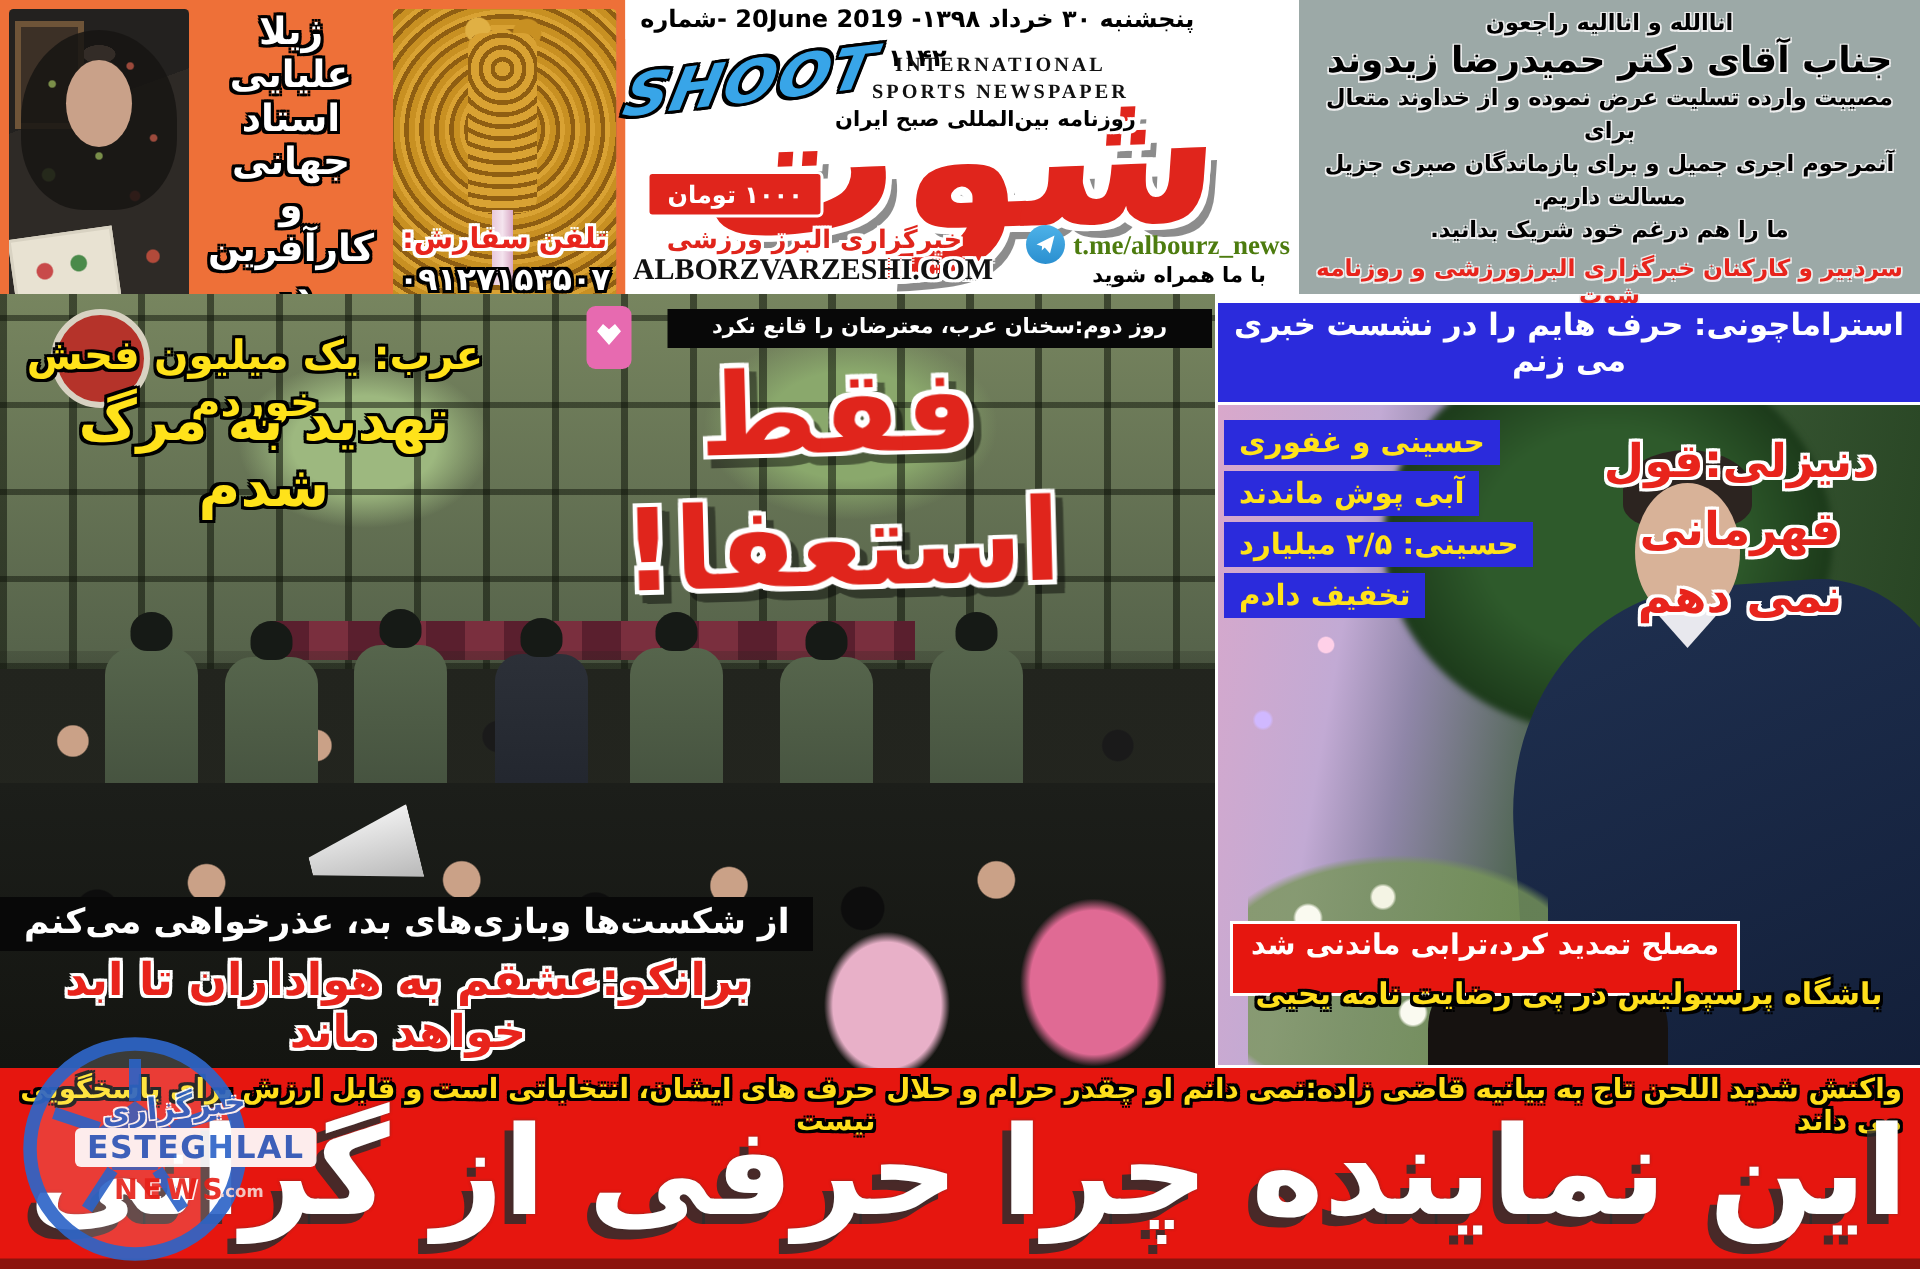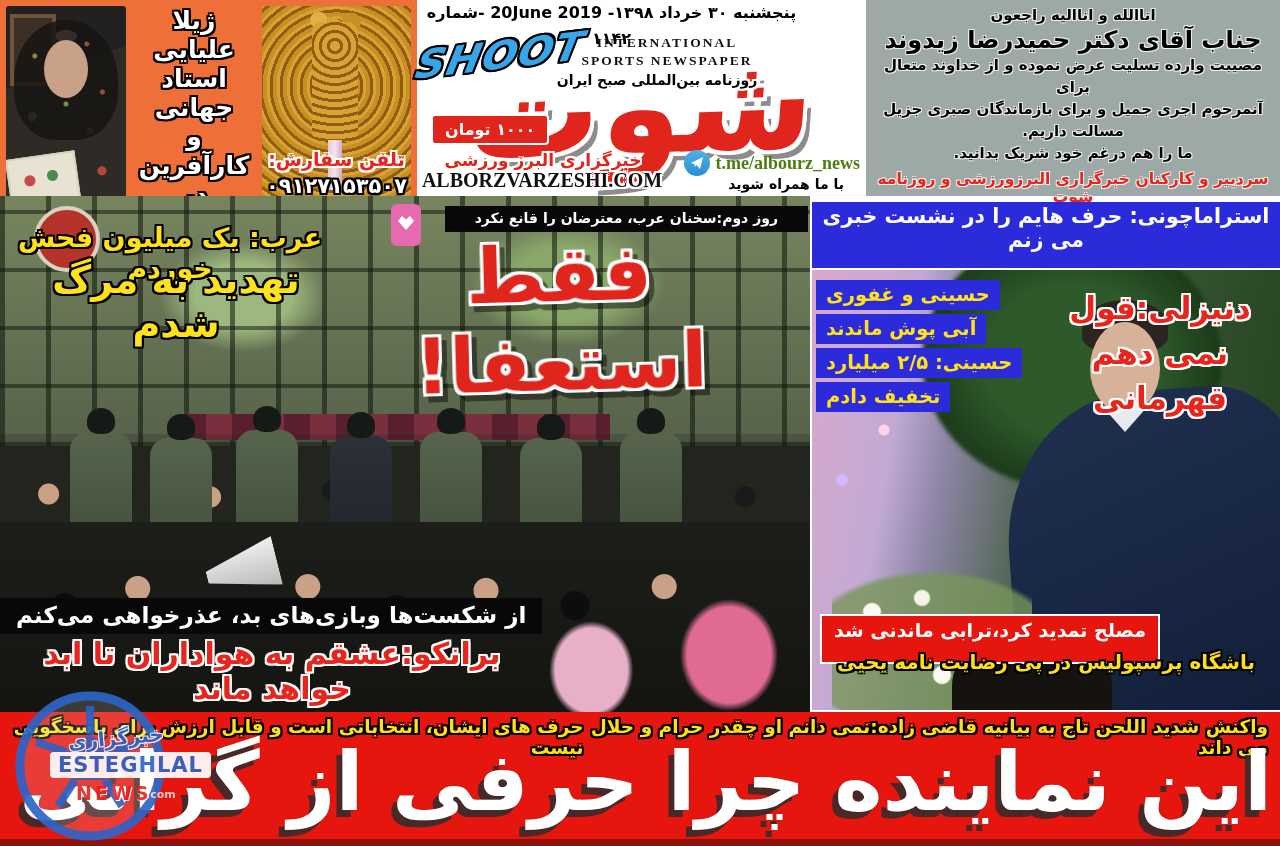--- a/index.html
+++ b/index.html
@@ -291,22 +291,22 @@
     <div class="pr-head2"></div>
 
     <div class="tags">
       <div class="tag rtl">حسینی و غفوری</div>
       <div class="tag rtl">آبی پوش ماندند</div>
       <div class="tag rtl">حسینی: ۲/۵ میلیارد</div>
       <div class="tag rtl">تخفیف دادم</div>
     </div>
     <div class="quote rtl ol-w">
       <div>دنیزلی:قول</div>
+      <div>قهرمانی</div>
       <div>نمی دهم</div>
-      <div>قهرمانی</div>
     </div>
     <div class="red-box rtl">مصلح تمدید کرد،ترابی ماندنی شد</div>
     <div class="yellow-headline rtl ol-b">باشگاه پرسپولیس در پی رضایت نامه یحیی</div>
   </div>
 
   <div class="abs bottom-banner">
     <div class="kickers">
       <div class="kick ol-b">واکنش شدید اللحن تاج به بیانیه قاضی زاده:نمی دانم او چقدر حرام و حلال می داند</div>
       <div class="kick ol-b">حرف های ایشان، انتخاباتی است و قابل ارزش برای پاسخگویی نیست</div>
     </div>

